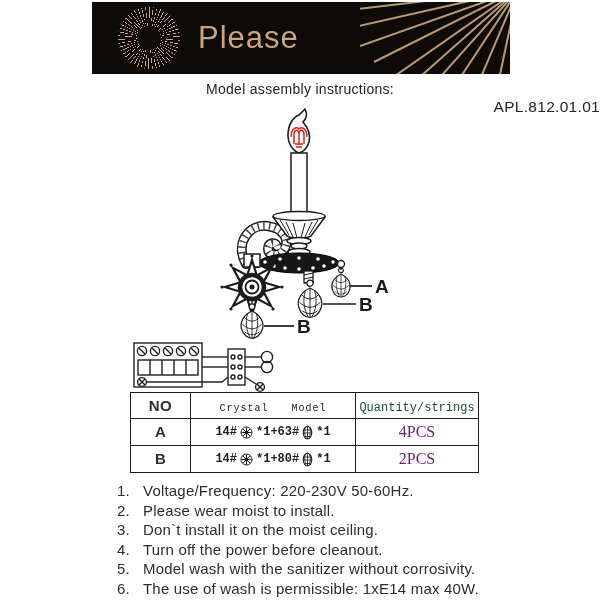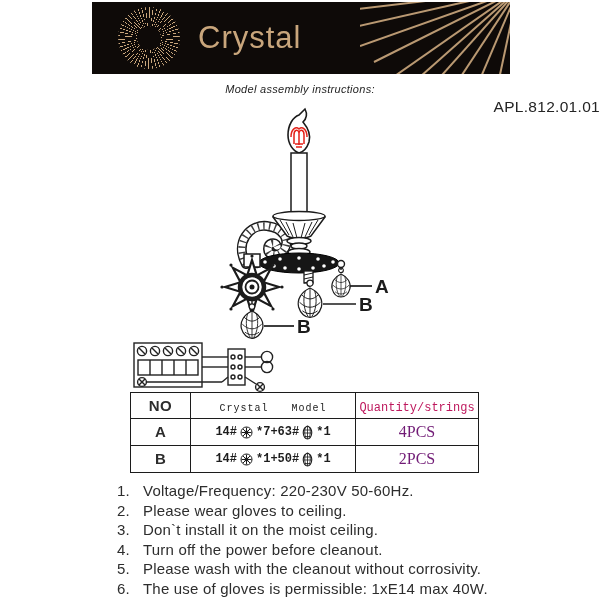--- a/index.html
+++ b/index.html
@@ -27,61 +27,61 @@
     position:absolute; left:106px; top:18px;
     font-size:31px; letter-spacing:1px; color:#c9a67c; font-weight:400;
   }
   .rays { position:absolute; right:0; top:0; }
 
   
   .title-wrap {
     position:absolute; top:81px; left:0; width:600px; text-align:center;
     color:#242424; letter-spacing:.3px;
   }
-  .title-heading { font-size:11px; line-height:17px;font-style:italic; }
+  .title-heading { font-size:14px; line-height:17px; }
   .title-model   { font-size:15.5px; line-height:17px;text-align:right; }
 
   
   .lamp-figure  { position:absolute; left:160px; top:104px; }
   .wiring       { position:absolute; left:128px; top:337px; }
   .fig-label { font-family:"Liberation Sans",sans-serif; font-size:19px; font-weight:600; fill:#1b1b1b; }
 
   
   table.parts {
     position:absolute; left:130px; top:392px; width:348px;
     border-collapse:collapse; table-layout:fixed;
   }
   table.parts td { border:1.6px solid #1c1c1c; text-align:center; vertical-align:middle; }
   .col-no  { width:60px; }
   .col-cm  { width:165px; }
   .col-qty { width:123px; }
   tr.hdr td { height:26px; }
   tr.row td { height:27px; }
   .h-no  { font-weight:bold; font-size:15px; letter-spacing:.5px; }
   .h-cm  { font-family:"Liberation Mono",monospace; font-size:10px; word-spacing:16px; letter-spacing:1px; color:#222; }
-  .h-qty { font-family:"Liberation Mono",monospace; font-size:12px; color:#be185d; }
+  .h-qty { font-family:"Liberation Mono",monospace; font-size:12px; color:#14532d; }
   .r-no  { font-weight:bold; font-size:15px; }
   .crystal-line {
     display:flex; align-items:center; justify-content:center; gap:3px;
     font-family:"Liberation Mono",monospace; font-weight:bold; font-size:12px; color:#1d1d1d;text-align:right;
   }
   .qty { font-family:"Liberation Serif",serif; font-size:16px; color:#701a75; }
 
   
   .instructions { position:absolute; left:117px; top:481px; width:376px; }
   .instr-row { display:flex; font-size:15px; line-height:19.6px; color:#2d2d2d; letter-spacing:.2px; }
   .instr-num { width:26px; flex:none; }
   .instr-text { flex:1; }
 </style>
 </head>
 <body>
 
 <div class="banner">
   <div class="sunburst"></div>
-  <div class="brand">Crystal</div>
+  <div class="brand">Please</div>
   <svg class="rays" width="150" height="72" viewBox="0 0 150 72">
     <g stroke="#c9a67c" stroke-width="2" opacity=".92">
       <line x1="158" y1="-12" x2="-10" y2="8"></line>
       <line x1="158" y1="-12" x2="-10" y2="26"></line>
       <line x1="158" y1="-12" x2="0" y2="44"></line>
       <line x1="158" y1="-12" x2="14" y2="60"></line>
       <line x1="158" y1="-12" x2="32" y2="76"></line>
       <line x1="158" y1="-12" x2="52" y2="82"></line>
       <line x1="158" y1="-12" x2="74" y2="82"></line>
       <line x1="158" y1="-12" x2="96" y2="82"></line>
@@ -258,21 +258,21 @@
     <td>
       <div class="crystal-line">
         <span>14#</span>
         <svg width="13" height="13" viewBox="0 0 13 13">
           <g stroke="#1b1b1b" fill="none" stroke-width="1">
             <circle cx="6.5" cy="6.5" r="5.5"></circle>
             <path d="M6.5,1.5 V11.5 M1.5,6.5 H11.5 M3,3 L10,10 M10,3 L3,10"></path>
             <circle cx="6.5" cy="6.5" r="1.6" fill="#1b1b1b"></circle>
           </g>
         </svg>
-        <span>*7+63#</span>
+        <span>*1+63#</span>
         <svg width="11" height="15" viewBox="0 0 11 15">
           <g stroke="#1b1b1b" fill="none" stroke-width="0.8">
             <path d="M5.5,1 C8.6,2.5 10.2,5.5 9.6,9 C9.1,12.2 7.5,14 5.5,14 C3.5,14 1.9,12.2 1.4,9 C0.8,5.5 2.4,2.5 5.5,1 Z" stroke-width="1.1"></path>
             <path d="M2,5 H9 M1.6,8 H9.4 M2.5,11.5 H8.5 M5.5,1 V14 M3.3,2 C2.2,6 2.6,10.5 4.2,13.6 M7.7,2 C8.8,6 8.4,10.5 6.8,13.6"></path>
           </g>
         </svg>
         <span>*1</span>
       </div>
     </td>
     <td><span class="qty">4PCS</span></td>
@@ -282,21 +282,21 @@
     <td>
       <div class="crystal-line">
         <span>14#</span>
         <svg width="13" height="13" viewBox="0 0 13 13">
           <g stroke="#1b1b1b" fill="none" stroke-width="1">
             <circle cx="6.5" cy="6.5" r="5.5"></circle>
             <path d="M6.5,1.5 V11.5 M1.5,6.5 H11.5 M3,3 L10,10 M10,3 L3,10"></path>
             <circle cx="6.5" cy="6.5" r="1.6" fill="#1b1b1b"></circle>
           </g>
         </svg>
-        <span>*1+50#</span>
+        <span>*1+80#</span>
         <svg width="11" height="15" viewBox="0 0 11 15">
           <g stroke="#1b1b1b" fill="none" stroke-width="0.8">
             <path d="M5.5,1 C8.6,2.5 10.2,5.5 9.6,9 C9.1,12.2 7.5,14 5.5,14 C3.5,14 1.9,12.2 1.4,9 C0.8,5.5 2.4,2.5 5.5,1 Z" stroke-width="1.1"></path>
             <path d="M2,5 H9 M1.6,8 H9.4 M2.5,11.5 H8.5 M5.5,1 V14 M3.3,2 C2.2,6 2.6,10.5 4.2,13.6 M7.7,2 C8.8,6 8.4,10.5 6.8,13.6"></path>
           </g>
         </svg>
         <span>*1</span>
       </div>
     </td>
     <td><span class="qty">2PCS</span></td>
@@ -304,31 +304,31 @@
 </tbody>
   </table>
 
 <div class="instructions">
   <div class="instr-row">
     <span class="instr-num">1.</span>
     <span class="instr-text">Voltage/Frequency: 220-230V 50-60Hz.</span>
   </div>
   <div class="instr-row">
     <span class="instr-num">2.</span>
-    <span class="instr-text">Please wear gloves to ceiling.</span>
+    <span class="instr-text">Please wear moist to install.</span>
   </div>
   <div class="instr-row">
     <span class="instr-num">3.</span>
     <span class="instr-text">Don`t install it on the moist ceiling.</span>
   </div>
   <div class="instr-row">
     <span class="instr-num">4.</span>
     <span class="instr-text">Turn off the power before cleanout.</span>
   </div>
   <div class="instr-row">
     <span class="instr-num">5.</span>
-    <span class="instr-text">Please wash with the cleanout without corrosivity.</span>
+    <span class="instr-text">Model wash with the sanitizer without corrosivity.</span>
   </div>
   <div class="instr-row">
     <span class="instr-num">6.</span>
-    <span class="instr-text">The use of gloves is permissible: 1xE14 max 40W.</span>
+    <span class="instr-text">The use of wash is permissible: 1xE14 max 40W.</span>
   </div>
 </div>
 
 </body></html>

